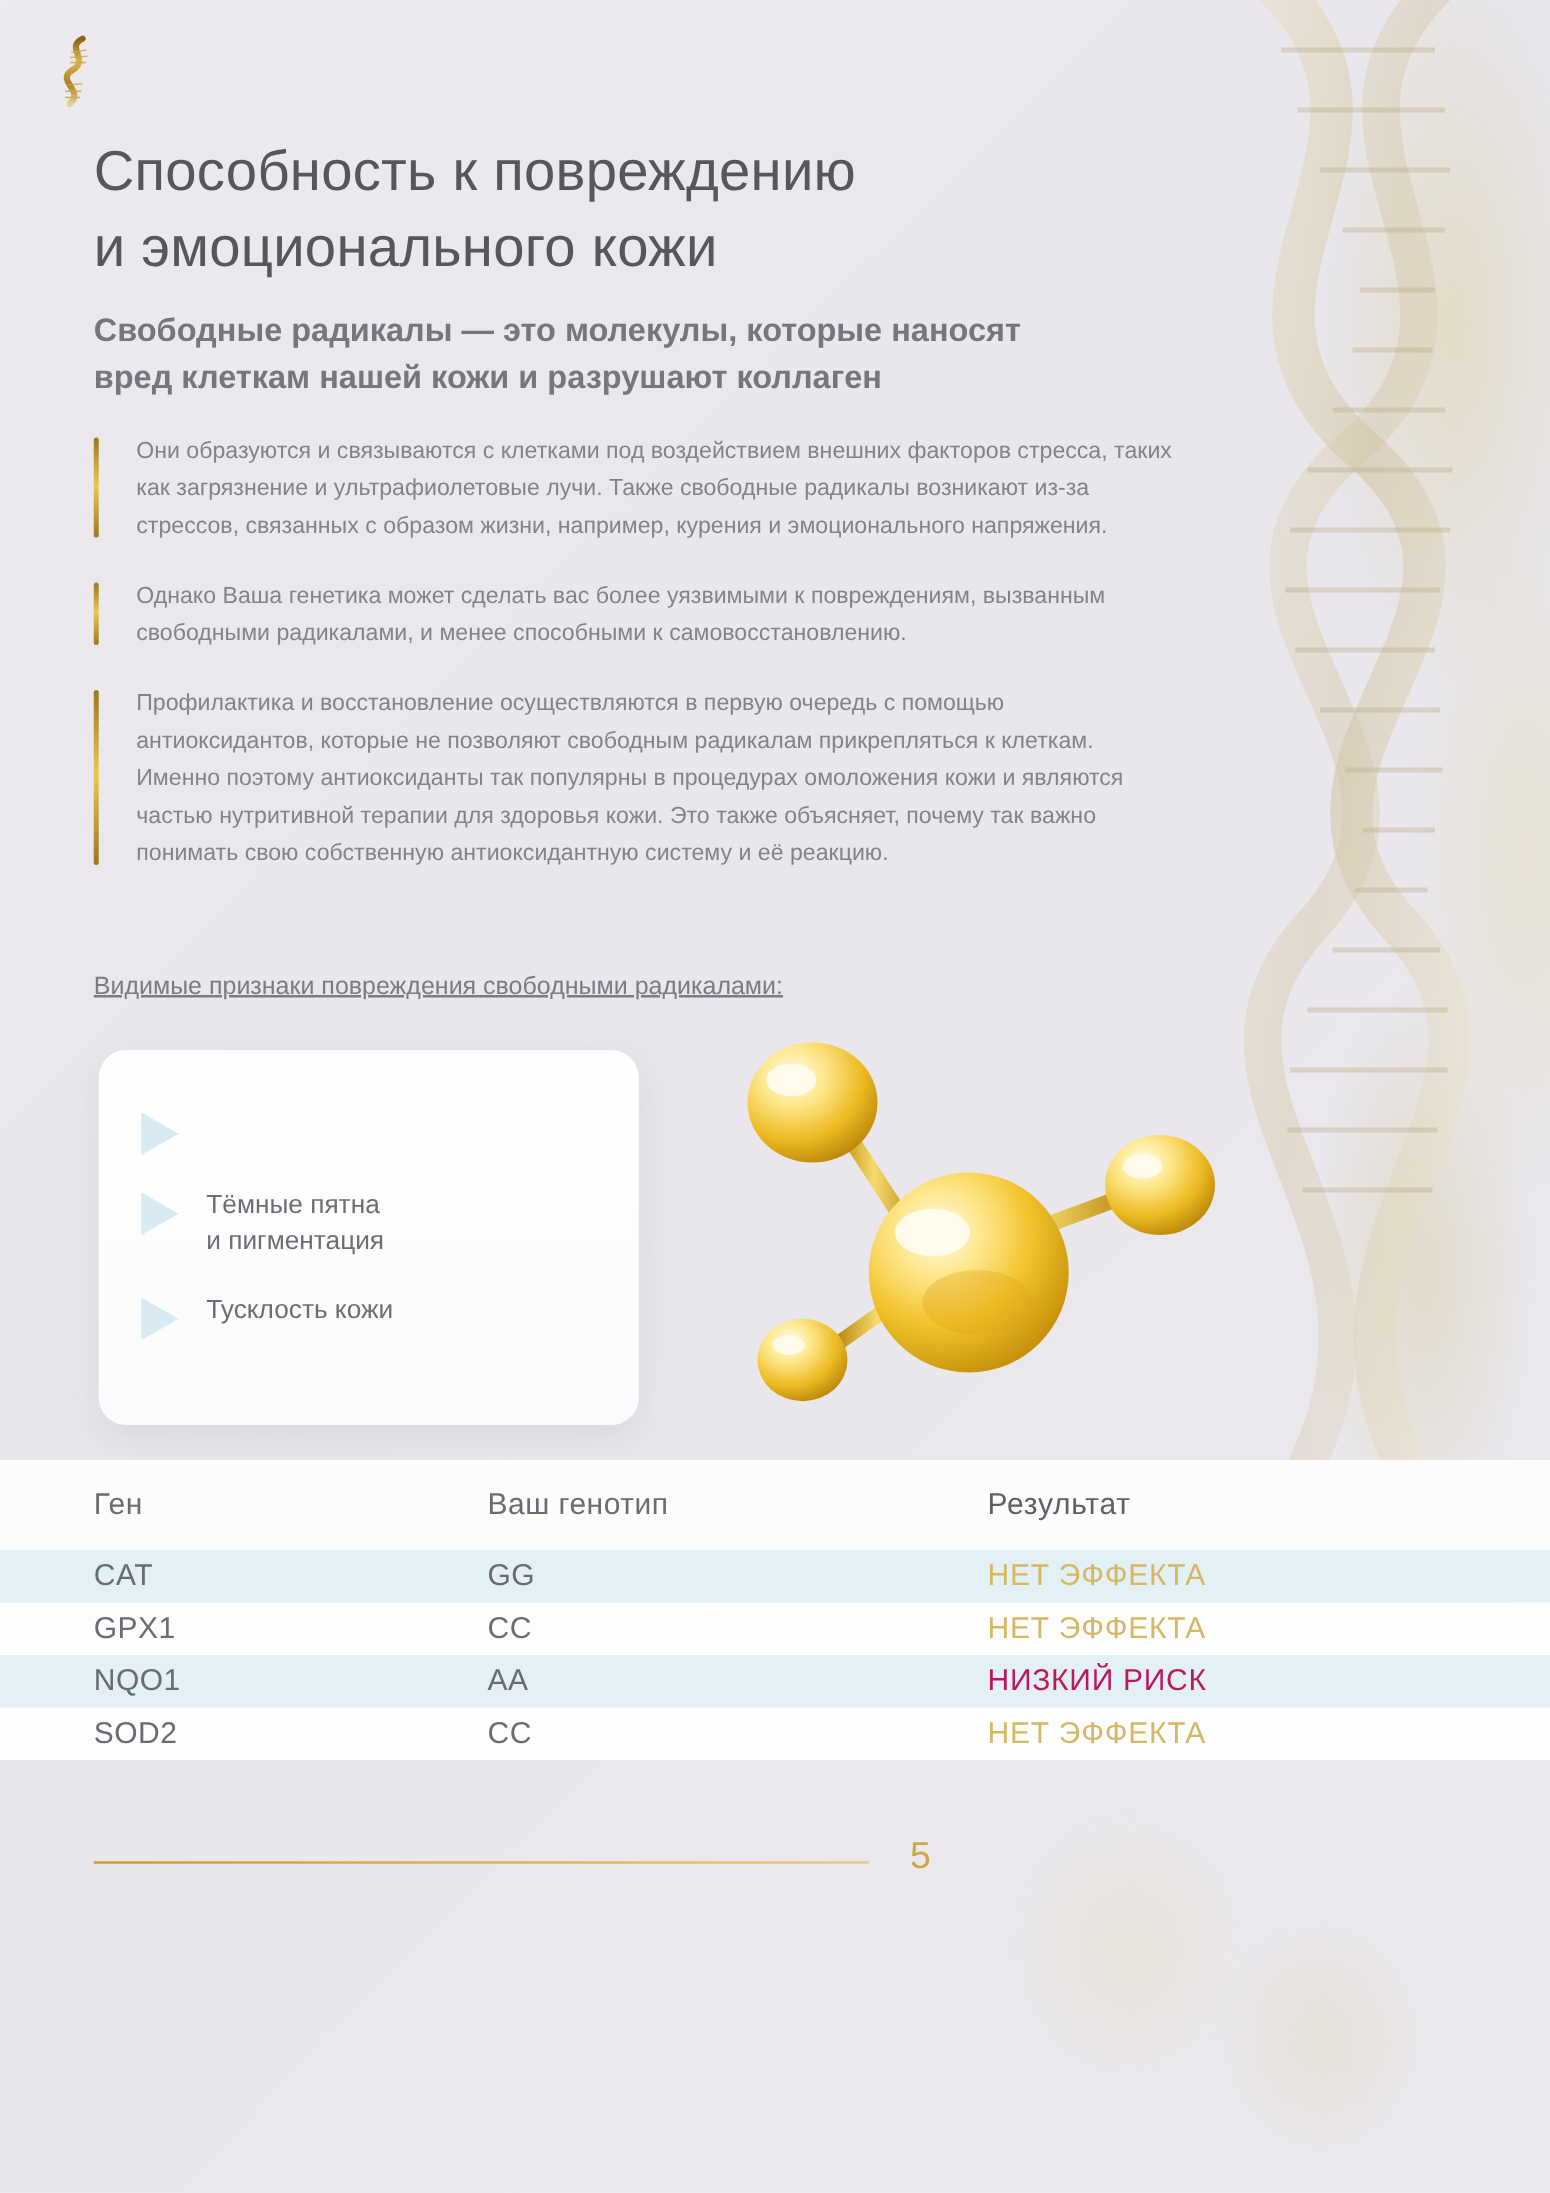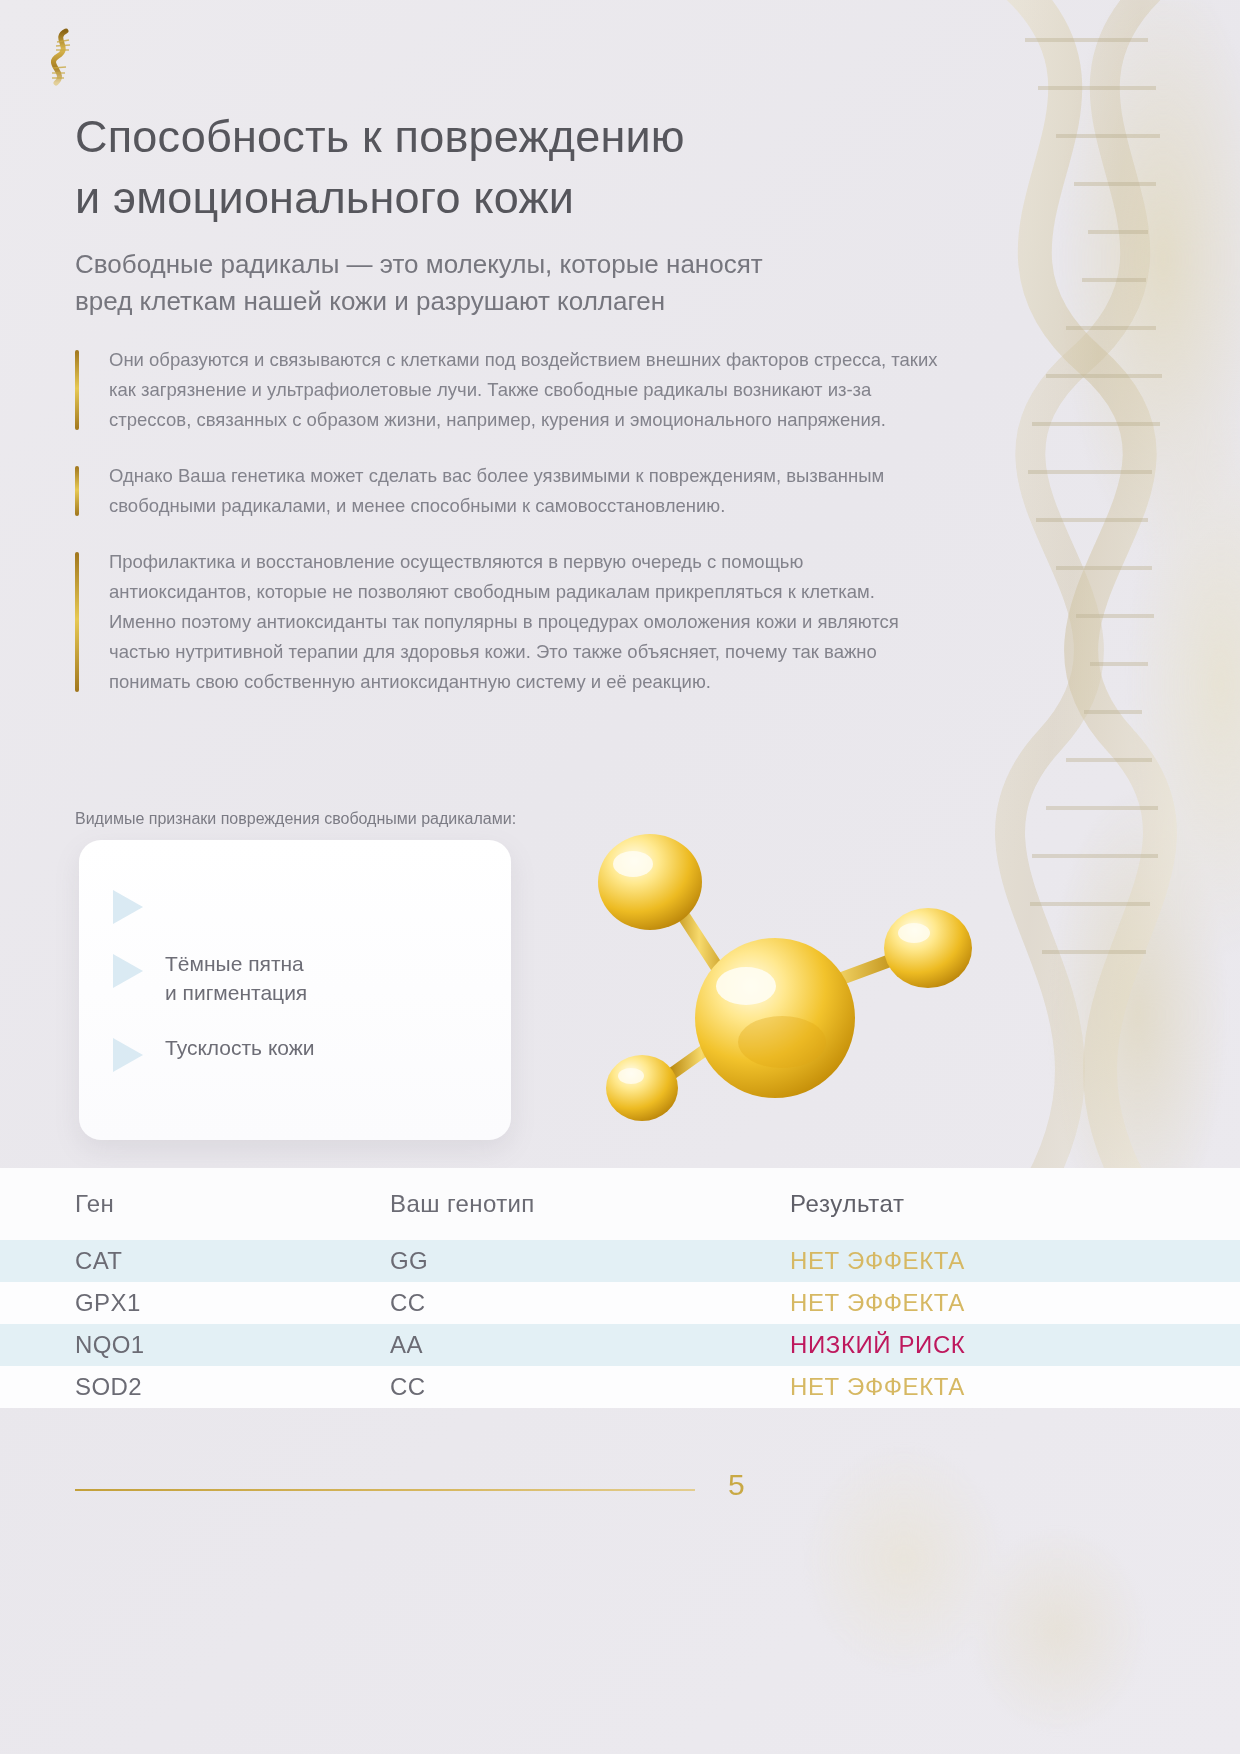--- a/index.html
+++ b/index.html
@@ -55,21 +55,21 @@
     line-height:1.36;
     font-weight:300;
     letter-spacing:.2px;
     color:#56565c;
   }
   .subtitle {
     position:absolute; left:75px; top:246px;
     width:870px;
     font-size:26px;
     line-height:1.42;
-    font-weight:400;
+    font-weight:700;
     color:#76767e;
   }
 
   
   .blocks { position:absolute; left:75px; top:345px; width:870px; }
   .block {
     position:relative;
     padding-left:34px;
     margin-bottom:26px;
   }
@@ -81,24 +81,25 @@
   }
   .block p {
     font-size:18.5px;
     line-height:1.62;
     font-weight:300;
     color:#83838c;
   }
 
   
   .signs-heading {
-    position:absolute; left:75px; top:810px;
-    font-size:16px;
+    position:absolute; left:75px; top:778px;
+    font-size:20px;
     font-weight:300;
     color:#7b7b84;
+    text-decoration:underline;
   }
 
   
   .molecule {
     position:absolute; left:520px; top:820px;
     width:560px; height:330px;
     pointer-events:none;
   }
 
   

